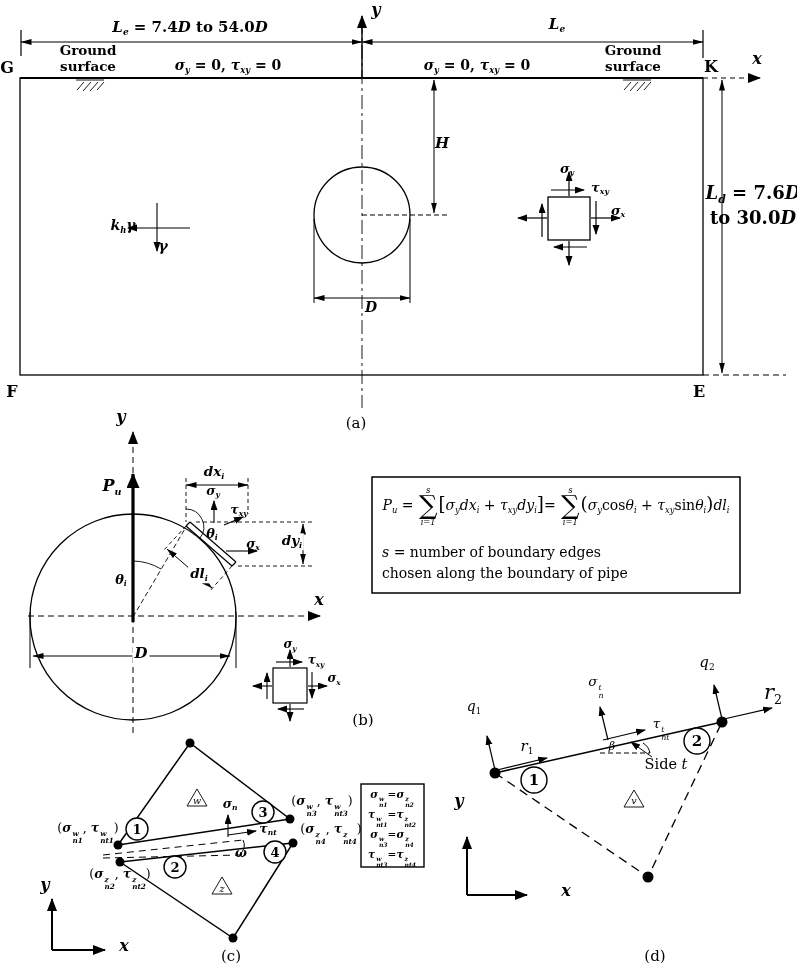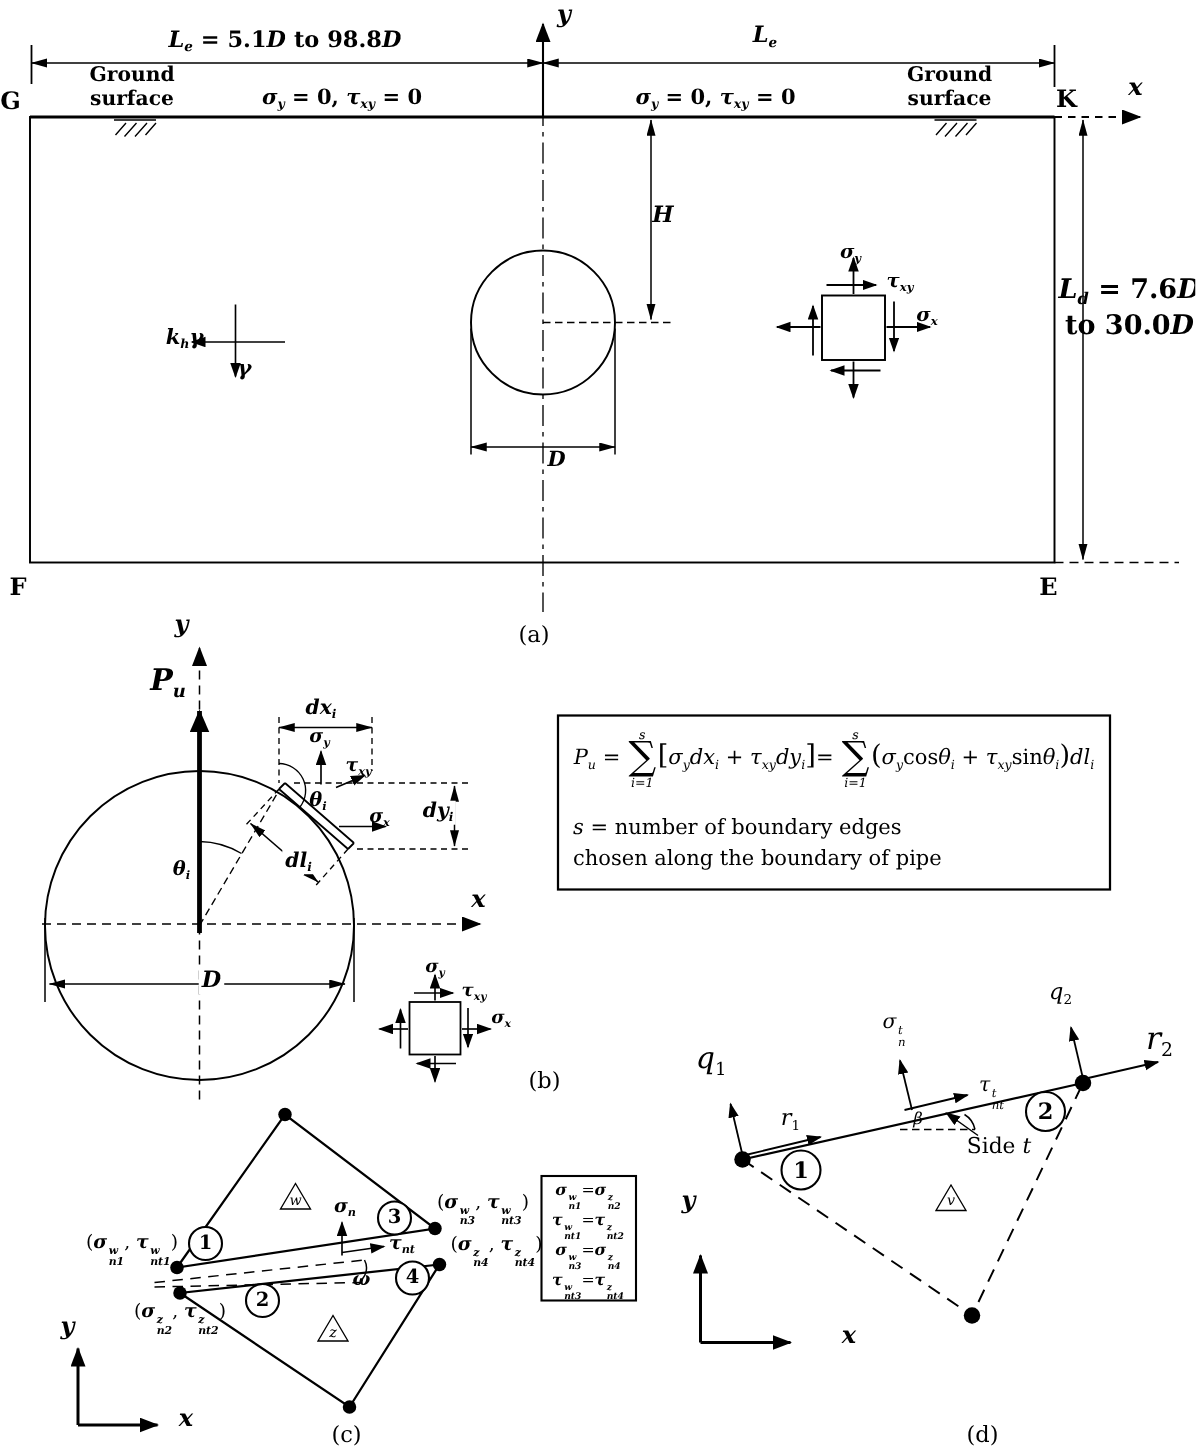--- a/index.html
+++ b/index.html
@@ -170,22 +170,22 @@
           <circle cx="697" cy="741" r="13"></circle>
     </g>
     <path d="M634,790 L624,807 L644,807 Z" stroke-width="0.9"></path>
     <line x1="467" y1="895" x2="467" y2="837" stroke-width="2" marker-end="url(#ab)"></line>
     <line x1="467" y1="895" x2="527" y2="895" stroke-width="2" marker-end="url(#ab)"></line>
   </g>
 </svg>
 
 <div>
   <div class="lbl" style="left:376px;top:10px;font-size:16px"><span class="bi">y</span></div>
-  <div class="lbl" style="left:190px;top:28px"><span class="bi">L</span><span class="sub bi">e</span><span class="b"> = 5.1</span><span class="bi">D</span><span class="b"> to 98.8</span><span class="bi">D</span></div>
-  <div class="lbl" style="left:510px;top:25px"><span class="bi">L</span><span class="sub bi">e</span></div>
+  <div class="lbl" style="left:190px;top:28px"><span class="bi">L</span><span class="sub bi">e</span><span class="b"> = 7.4</span><span class="bi">D</span><span class="b"> to 54.0</span><span class="bi">D</span></div>
+  <div class="lbl" style="left:557px;top:25px"><span class="bi">L</span><span class="sub bi">e</span></div>
   <div class="lbl" style="left:88px;top:59px;font-size:13.5px"><span class="b">Ground</span><br><span class="b">surface</span></div>
   <div class="lbl" style="left:633px;top:59px;font-size:13.5px"><span class="b">Ground</span><br><span class="b">surface</span></div>
   <div class="lbl" style="left:228px;top:66px;font-size:14px"><span class="bi">σ</span><span class="sub bi">y</span><span class="b"> = 0, </span><span class="bi">τ</span><span class="sub bi">xy</span><span class="b"> = 0</span></div>
   <div class="lbl" style="left:477px;top:66px;font-size:14px"><span class="bi">σ</span><span class="sub bi">y</span><span class="b"> = 0, </span><span class="bi">τ</span><span class="sub bi">xy</span><span class="b"> = 0</span></div>
   <div class="lbl b" style="left:7px;top:68px;font-size:16px">G</div>
   <div class="lbl b" style="left:711px;top:67px;font-size:16px">K</div>
   <div class="lbl" style="left:757px;top:59px;font-size:16px"><span class="bi">x</span></div>
   <div class="lbl" style="left:442px;top:144px"><span class="bi">H</span></div>
   <div class="lbl" style="left:123px;top:226px;font-size:14px"><span class="bi">k</span><span class="sub bi">h</span><span class="bi">γ</span></div>
   <div class="lbl" style="left:163px;top:246px;font-size:14px"><span class="bi">γ</span></div>
@@ -194,21 +194,21 @@
   <div class="lbl" style="left:618px;top:211px;font-size:13px"><span class="bi">σ</span><span class="sub bi">x</span></div>
   <div class="lbl" style="left:753px;top:205px;font-size:18px"><span class="bi">L</span><span class="sub bi">d</span><span class="b"> = 7.6</span><span class="bi">D</span><br><span class="b">to 30.0</span><span class="bi">D</span></div>
   <div class="lbl" style="left:371px;top:307px;font-size:14px"><span class="bi">D</span></div>
   <div class="lbl b" style="left:12px;top:392px;font-size:16px">F</div>
   <div class="lbl b" style="left:699px;top:392px;font-size:16px">E</div>
   <div class="lbl" style="left:356px;top:424px">(a)</div>
 </div>
 
 <div>
   <div class="lbl" style="left:121px;top:417px;font-size:16px"><span class="bi">y</span></div>
-  <div class="lbl" style="left:112px;top:455px;font-size:20px"><span class="bi">P</span><span class="sub bi">u</span></div>
+  <div class="lbl" style="left:112px;top:487px;font-size:16px"><span class="bi">P</span><span class="sub bi">u</span></div>
   <div class="lbl" style="left:214px;top:473px;font-size:13.5px"><span class="bi">dx</span><span class="sub bi">i</span></div>
   <div class="lbl" style="left:213px;top:492px;font-size:12.5px"><span class="bi">σ</span><span class="sub bi">y</span></div>
   <div class="lbl" style="left:239px;top:511px;font-size:12.5px"><span class="bi">τ</span><span class="sub bi">xy</span></div>
   <div class="lbl" style="left:212px;top:534px;font-size:13px"><span class="bi">θ</span><span class="sub bi">i</span></div>
   <div class="lbl" style="left:253px;top:545px;font-size:12.5px"><span class="bi">σ</span><span class="sub bi">x</span></div>
   <div class="lbl bg" style="left:292px;top:542px;font-size:13.5px"><span class="bi">dy</span><span class="sub bi">i</span></div>
   <div class="lbl bg" style="left:199px;top:575px;font-size:13.5px"><span class="bi">dl</span><span class="sub bi">i</span></div>
   <div class="lbl" style="left:121px;top:580px;font-size:13px"><span class="bi">θ</span><span class="sub bi">i</span></div>
   <div class="lbl" style="left:319px;top:600px;font-size:16px"><span class="bi">x</span></div>
   <div class="lbl bg" style="left:141px;top:654px;font-size:15px"><span class="bi">D</span></div>
@@ -294,21 +294,21 @@
         </span><span class="n">=</span><span class="bi">τ</span><span class="stk bi">
           <span>z</span>
           <span>nt4</span>
         </span></div>
   <div class="lbl" style="left:45px;top:885px;font-size:16px"><span class="bi">y</span></div>
   <div class="lbl" style="left:124px;top:946px;font-size:16px"><span class="bi">x</span></div>
   <div class="lbl" style="left:231px;top:957px">(c)</div>
 </div>
 
 <div>
-  <div class="lbl" style="left:474px;top:707px;font-size:20px"><span class="i">q</span><span class="sub">1</span></div>
+  <div class="lbl" style="left:474px;top:707px;font-size:14px"><span class="i">q</span><span class="sub">1</span></div>
   <div class="lbl" style="left:707px;top:663px;font-size:15px"><span class="i">q</span><span class="sub">2</span></div>
   <div class="lbl" style="left:527px;top:747px;font-size:15px"><span class="i">r</span><span class="sub">1</span></div>
   <div class="lbl" style="left:773px;top:694px;font-size:21px"><span class="i">r</span><span class="sub">2</span></div>
   <div class="lbl" style="left:596px;top:687px;font-size:13.5px"><span class="i">σ</span><span class="stk i">
           <span>t</span>
           <span>n</span>
         </span></div>
   <div class="lbl" style="left:661px;top:729px;font-size:13.5px"><span class="i">τ</span><span class="stk i">
           <span>t</span>
           <span>nt</span>

